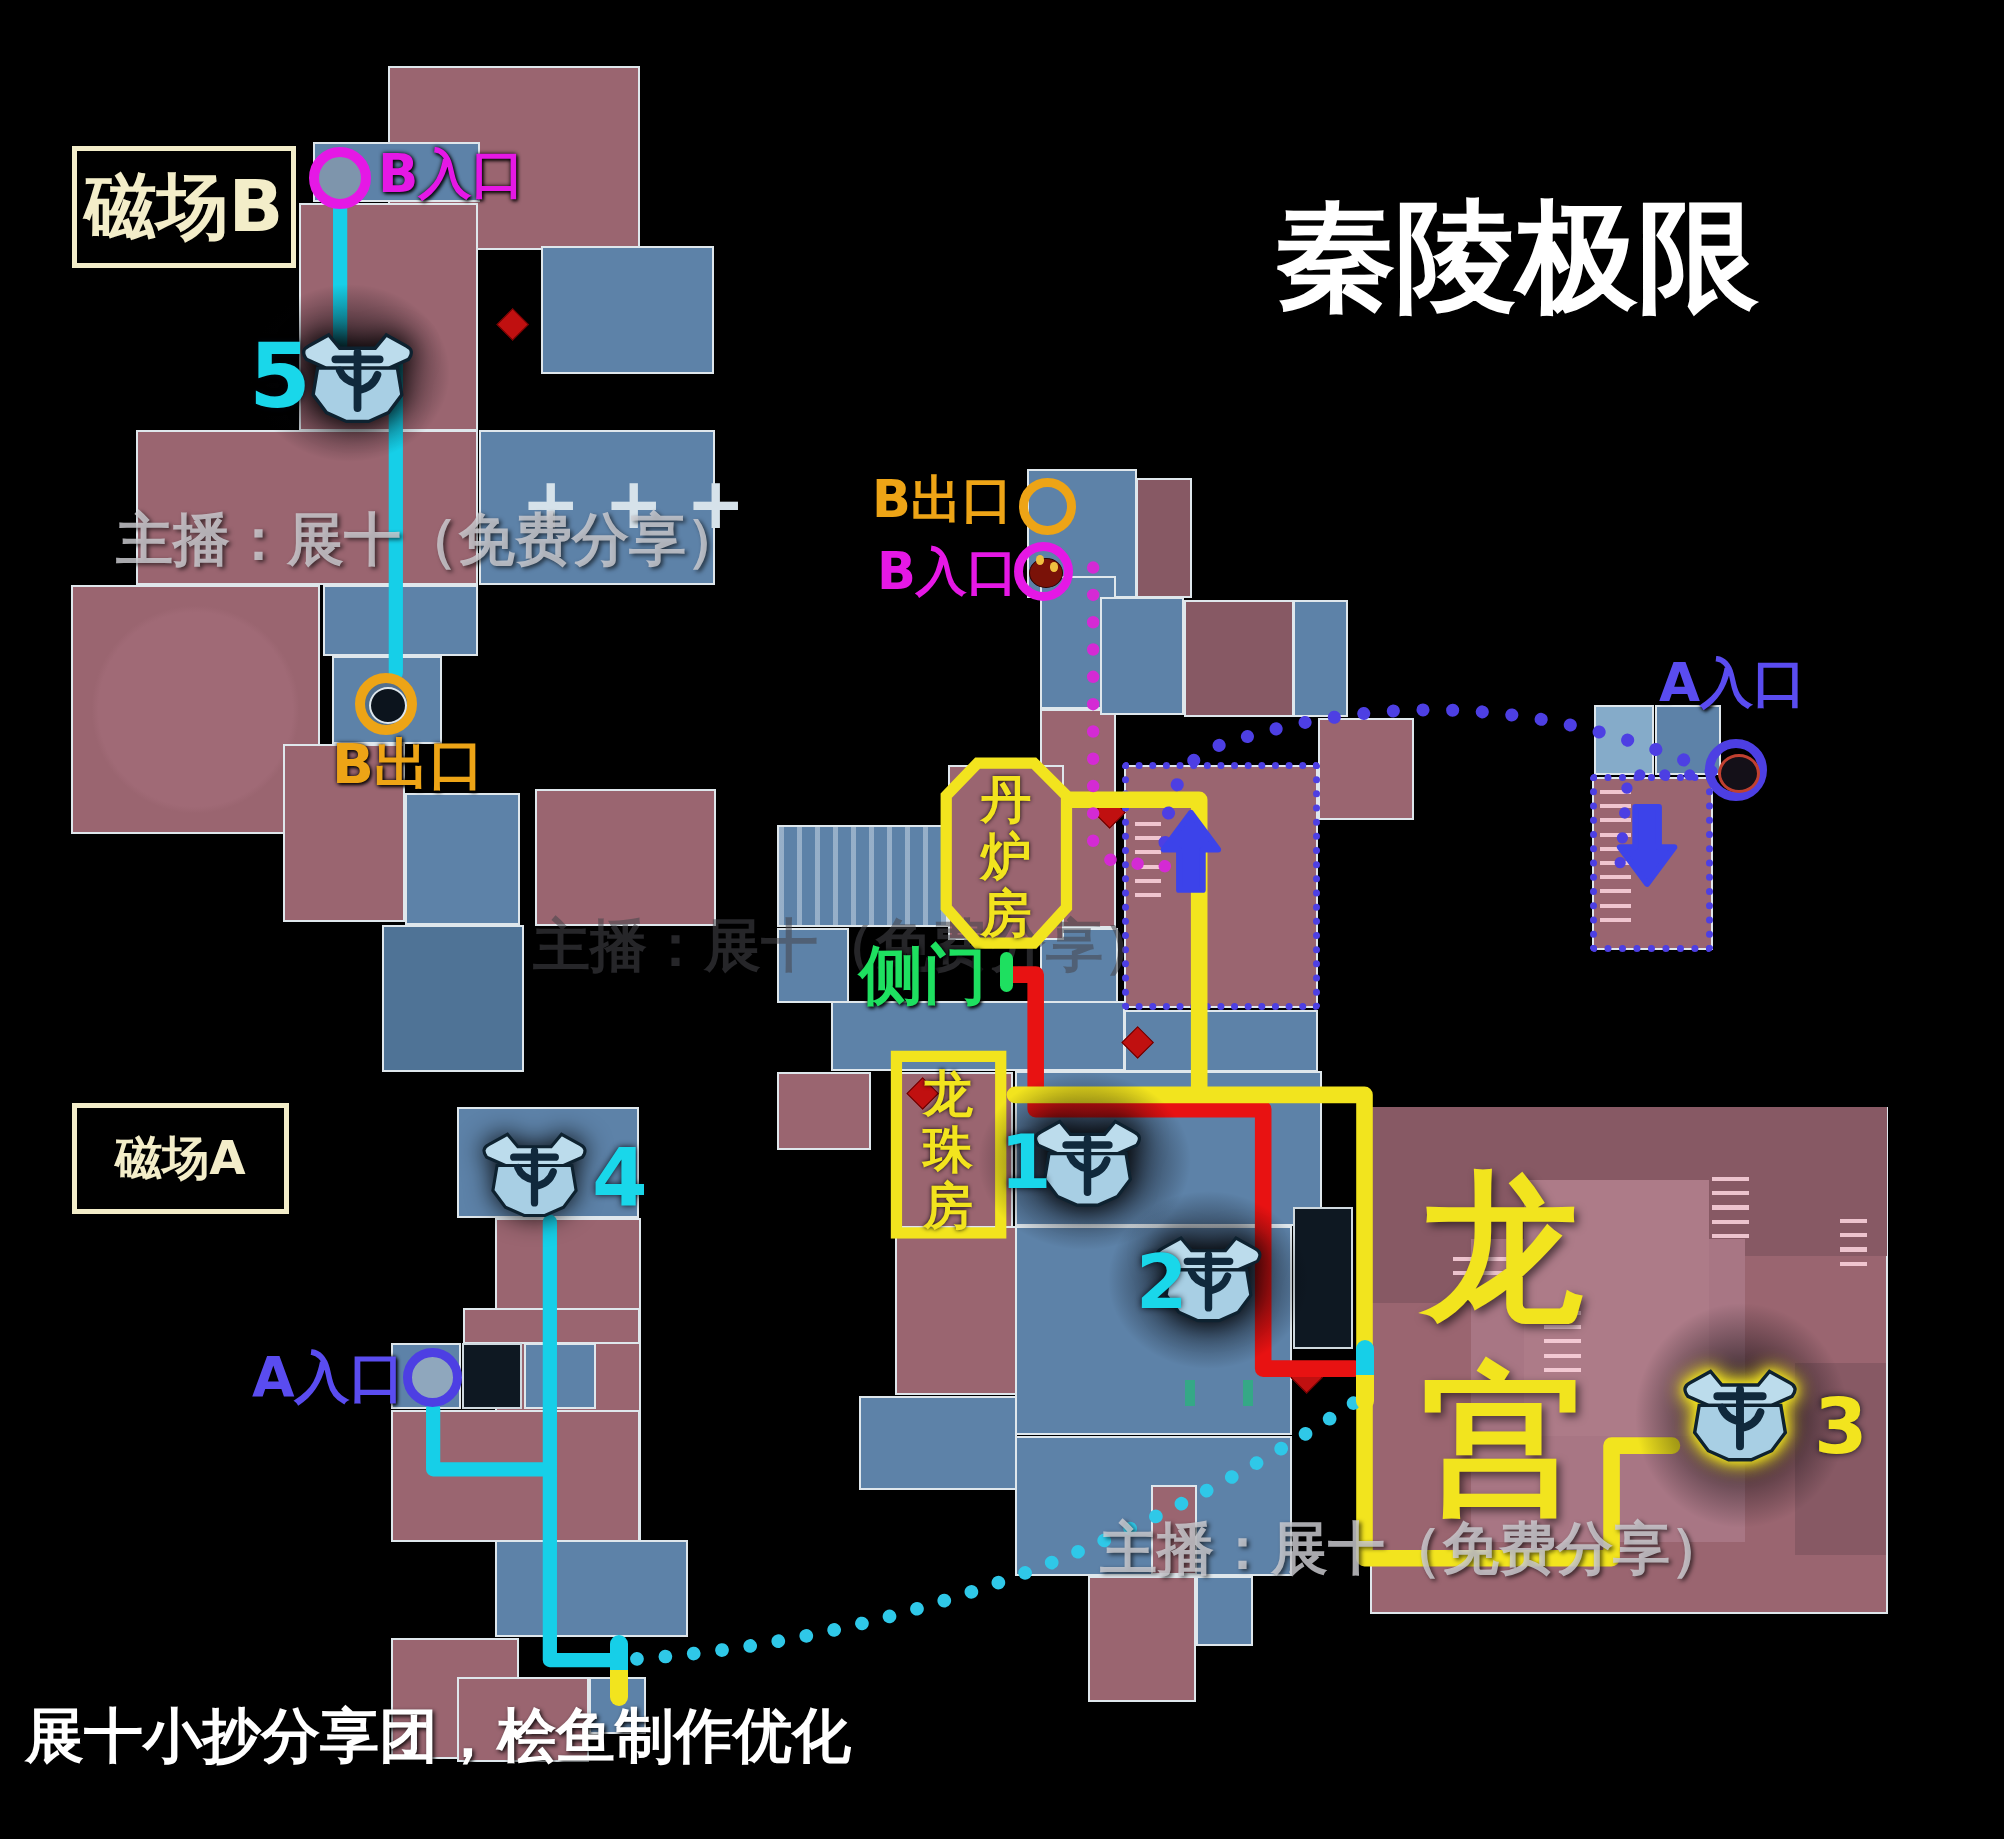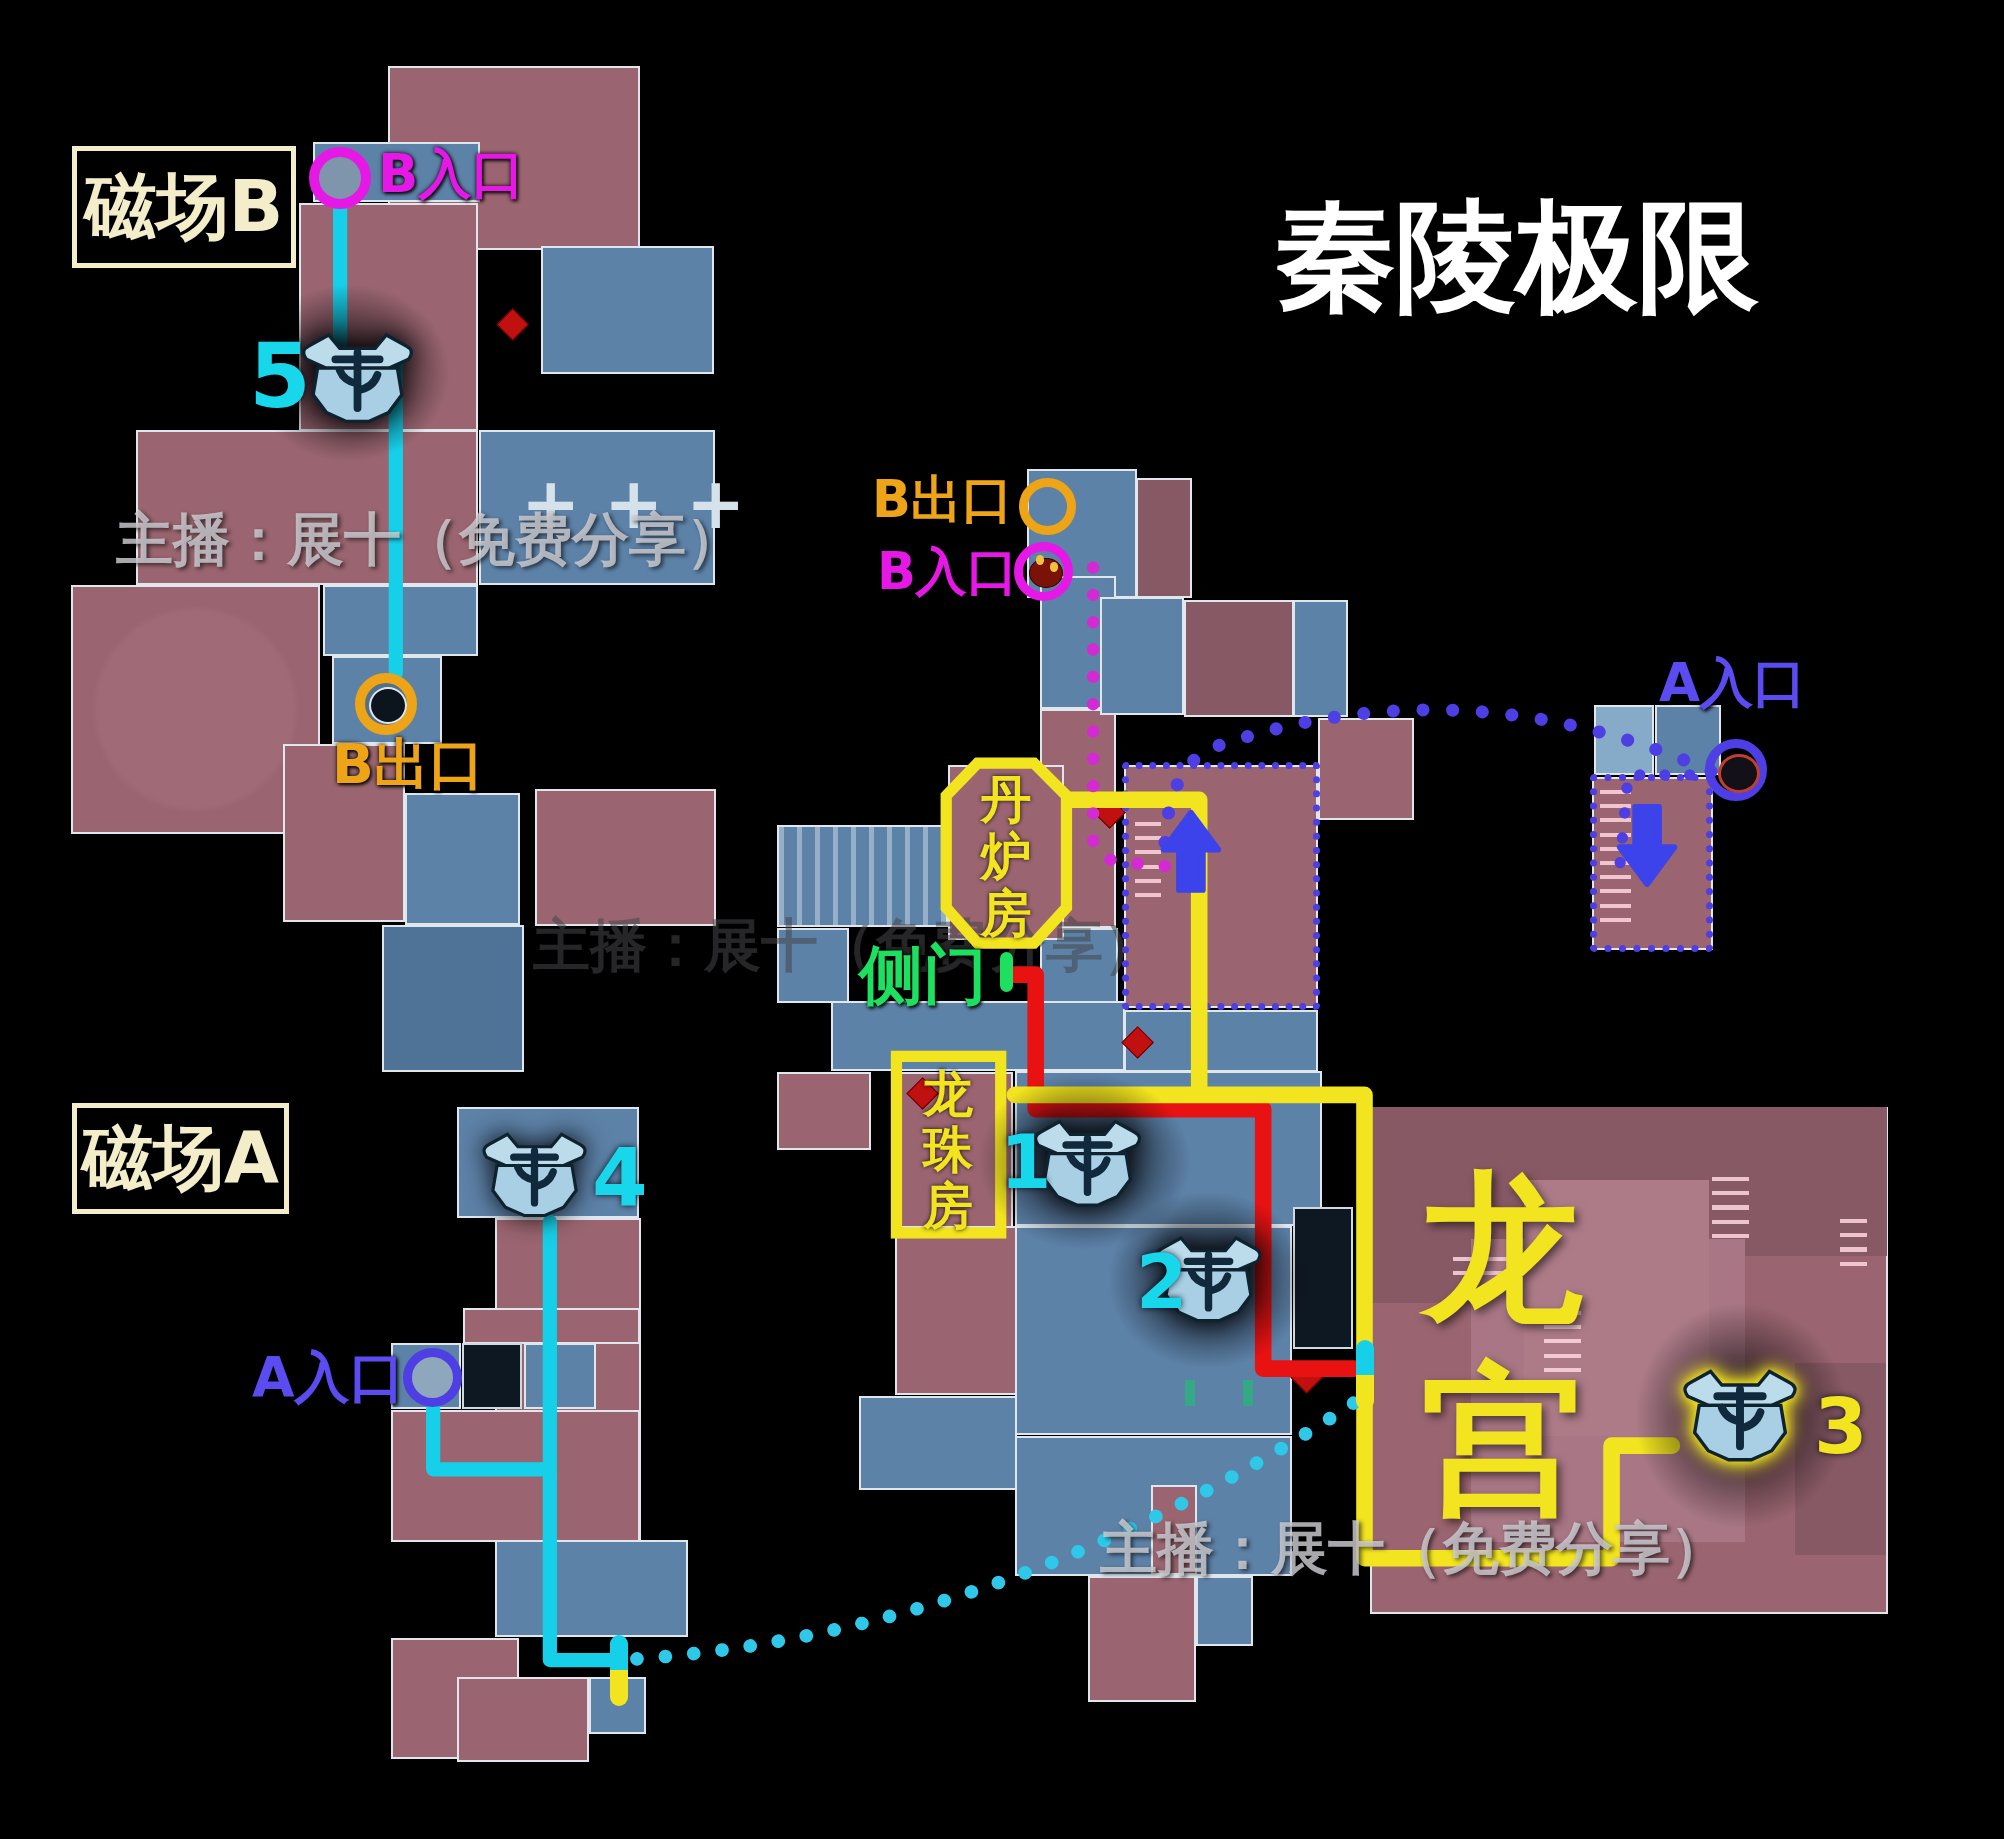--- a/index.html
+++ b/index.html
@@ -193,21 +193,21 @@
   <div class="hole" style="left:1718px;top:754px;width:36px;height:33px;background:#141018;border:3px solid #c04030"></div>
   <div class="ring" style="left:403px;top:1348px;width:59px;height:59px;border:9.5px solid #4d3fe3;background:#8fa7bd"></div>
 
   <div class="capsule" style="left:610px;top:1635px;height:71px"></div>
   <div class="capsule" style="left:1356px;top:1340px;height:70px"></div>
   <div class="pill" style="left:1000px;top:952px;width:13px;height:40px"></div>
 
   <div class="zonebox" style="left:72px;top:146px;width:224px;height:122px;font-size:72px">
     <span>磁场B</span>
   </div>
-  <div class="zonebox" style="left:72px;top:1103px;width:217px;height:111px;font-size:71px">
+  <div class="zonebox" style="left:72px;top:1103px;width:217px;height:111px;font-size:47px">
     <span>磁场A</span>
   </div>
 
   <span class="lbl" style="left:378px;top:147px;font-size:53px;color:#e518e5">B入口</span>
   <span class="lbl" style="left:332px;top:737px;font-size:55px;color:#eda416">B出口</span>
   <span class="lbl" style="left:872px;top:474px;font-size:51px;color:#eda416">B出口</span>
   <span class="lbl" style="left:877px;top:546px;font-size:51px;color:#e518e5">B入口</span>
   <span class="lbl" style="left:1659px;top:656px;font-size:53px;color:#5a4cf0">A入口</span>
   <span class="lbl" style="left:252px;top:1350px;font-size:55px;color:#5a4cf0">A入口</span>
   <span class="lbl" style="left:859px;top:943px;font-size:64px;color:#1ee060">侧门</span>
@@ -225,15 +225,16 @@
   <div class="vstack" style="left:1410px;top:1152px;width:184px;font-size:161px;color:#f2e41e;text-shadow:3.6px 3.6px 8.3px rgba(0,0,0,.55);line-height:1.2">
     <span>龙</span>
     <span>宫</span>
   </div>
 
   <div class="title" style="left:1256px;top:196px;width:521px;font-size:121px">秦陵极限</div>
 
   <div class="wm" style="left:116px;top:511px;font-size:57px;color:rgba(205,205,210,0.82);text-shadow:2.4px 2.4px 4.1px rgba(0,0,0,.6)">主播：展十（免费分享）</div>
   <div class="wm" style="left:533px;top:917px;font-size:57px;color:rgba(70,70,74,0.55);z-index:3">主播：展十（免费分享）</div>
   <div class="wm" style="left:1100px;top:1520px;font-size:57px;color:rgba(205,205,210,0.82);text-shadow:2.4px 2.4px 4.1px rgba(0,0,0,.6)">主播：展十（免费分享）</div>
+  <div class="wm" style="left:25px;top:1706px;font-size:59px;font-weight:bold;color:#ffffff;text-shadow:1.8px 1.8px 4.7px rgba(0,0,0,.9)">展十小抄分享团，桧鱼制作优化</div>
 
 </div>
 
 
 </body></html>

